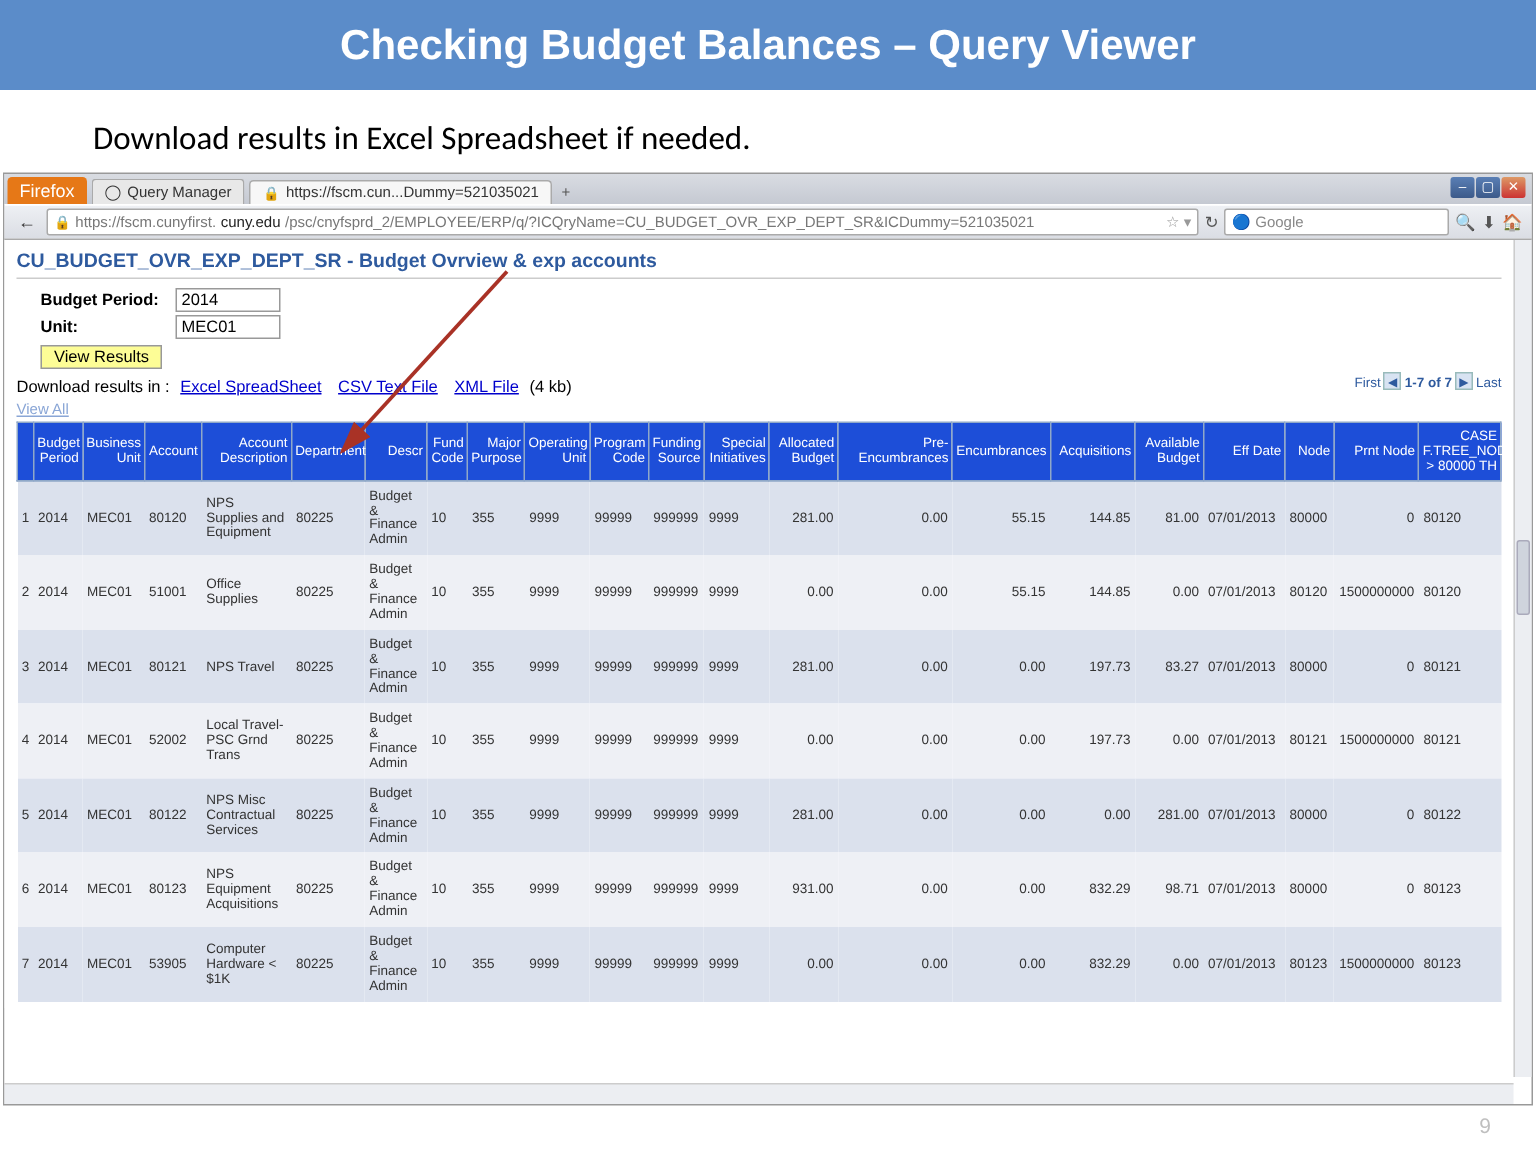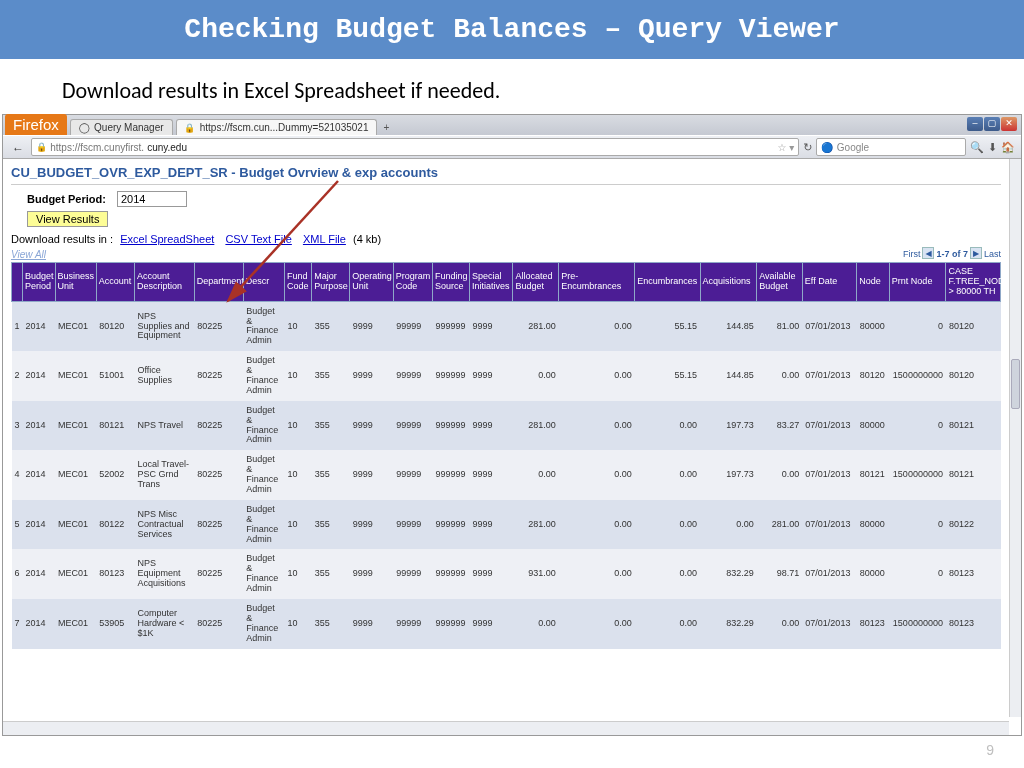--- a/index.html
+++ b/index.html
@@ -1,21 +1,21 @@
 <!DOCTYPE html>
 <html><head>
 <meta charset="utf-8">
 <style>
   * { box-sizing: border-box; margin: 0; padding: 0; }
   body { font-family: Arial, sans-serif; width: 1024px; height: 768px; background: #fff; overflow: hidden; }
-  .slide-title { background: #5b8cc9; color: #fff; font-size: 28px; font-weight: bold; padding: 14px 0; text-align: center; font-family: Liberation Mono, monospace; }
+  .slide-title { background: #5b8cc9; color: #fff; font-size: 28px; font-weight: bold; padding: 14px 0; text-align: center; font-family: Liberation Sans, sans-serif; }
   .slide-subtitle { font-size: 22px; padding: 18px 0 10px 62px; font-family: Calibri, Arial, sans-serif; color: #000; }
   .browser-chrome { position: relative; border: 1px solid #999; margin: 0 2px; }
   .tab-strip { background: linear-gradient(#d9dce2,#c5c9d2); height: 20px; display: flex; align-items: flex-end; font-size: 10px; position: relative; }
-  .ff-btn { background: #e67817; color: #fff; padding: 2px 8px; border-radius: 3px 3px 0 0; margin-left: 2px; font-size: 15px; }
+  .ff-btn { background: #e67817; color: #fff; padding: 2px 8px; border-radius: 3px 3px 0 0; margin-left: 2px; font-size: 12px; }
   .tab { background: #f7f7f7; border: 1px solid #aaa; border-bottom: none; padding: 2px 8px; margin-left: 3px; display: flex; align-items: center; gap: 4px; border-radius: 3px 3px 0 0; color: #333; }
   .tab.inactive { background: #e8e8e8; }
   .tab-plus { padding: 2px 6px; color: #555; }
   .win-ctrls { position: absolute; right: 4px; top: 2px; display: flex; gap: 1px; }
   .win-btn { width: 16px; height: 14px; font-size: 9px; line-height: 13px; text-align: center; background: linear-gradient(#5a7fb5,#3c5a8a); color:#fff; border-radius: 2px; }
   .win-btn.close { background: linear-gradient(#d96,#c33); }
   .addr-bar { background: linear-gradient(#eef0f4,#dadde4); height: 24px; display: flex; align-items: center; padding: 0 6px; gap: 4px; border-top:1px solid #fff; border-bottom:1px solid #aaa; }
   .nav-arrow { width:18px; height:18px; border-radius:3px; display:flex; align-items:center; justify-content:center; font-size:12px; color:#333; }
   .url-box { flex:1; background:#fff; border:1px solid #aaa; border-radius:2px; height:18px; font-size:10px; padding:0 4px; display:flex; align-items:center; color:#777; gap:3px; }
   .lock { color:#3a7a3a; font-size:9px; }
@@ -24,26 +24,26 @@
   .ico { font-size:11px; color:#555; }
   .content { padding: 4px 8px; font-family: Verdana, Arial, sans-serif; position: relative; background:#fff; }
   .query-title { color:#2e5a9e; font-weight:bold; font-size:13px; padding:2px 0 4px; border-bottom:1px solid #ccc; margin-bottom:6px; }
   .params { font-size:11px;margin-left:16px; }
   .param-row { display:flex; align-items:center; margin-bottom:2px; }
   .param-lbl { width:90px; font-weight:bold; }
   .param-inp { border:1px solid #999; padding:1px 3px; font-size:11px; width:70px; background:#fff; }
   .view-btn { background:#fdfd96; border:1px solid #999; font-size:11px; padding:1px 8px; margin-top:2px; cursor:pointer; }
   .download-row { font-size:11px; padding:6px 0 2px; }
   .download-row a { color:#00c; margin:0 4px; text-decoration:underline; cursor:pointer; }
-  .viewall { color:#8aa6d6; font-size:10px; padding:2px 0 2px; text-decoration:underline; cursor:pointer;font-style:italic; }
+  .viewall { color:#8aa6d6; font-size:10px; padding:2px 0 2px; text-decoration:underline; cursor:pointer; }
   .paging { position:absolute; right:8px; top:88px; font-size:9px; color:#2e5a9e; display:flex; align-items:flex-end; gap:2px; }
   .paging .sq { background:#d8e3f2; border:1px solid #9bb; width:12px; height:12px; display:inline-flex; align-items:center; justify-content:center; font-size:8px; }
   .arrow-annot { position:absolute; left:218px; top:176px; pointer-events:none; }
   table.data { border-collapse:collapse; width:100%; font-size:9px; table-layout:fixed; }
-  table.data th { background:#4c1d95; color:#fff; font-weight:normal; padding:4px 2px; border:1px solid #8fa8c8; text-align:left; vertical-align:middle; line-height:1.1; }
+  table.data th { background:#1d4ed8; color:#fff; font-weight:normal; padding:4px 2px; border:1px solid #8fa8c8; text-align:right; vertical-align:middle; line-height:1.1; }
   table.data td { padding:5px 3px; border:none; color:#333; vertical-align:middle; line-height:1.1; word-wrap:break-word; }
   table.data tr.odd td { background:#dbe1ed; }
   table.data tr.even td { background:#eef0f5; }
   .num { text-align:right; }
   .slide-num { position:absolute; right:30px; bottom:10px; color:#bfbfbf; font-size:14px; }
   .scrollbar-r { position:absolute; right:0; top:0; bottom:18px; width:12px; background:#eceef2; border-left:1px solid #ccc; }
   .scrollbar-r .thumb { position:absolute; left:1px; right:1px; top:200px; height:50px; background:#cfd4dd; border:1px solid #aab; border-radius:2px; }
   .scrollbar-b { position:absolute; left:0; right:12px; bottom:0; height:14px; background:#eceef2; border-top:1px solid #ccc; }
   .app-frame { position:relative; height:576px; }
   .app-body { position:absolute; left:0; right:12px; top:0; bottom:14px; overflow:hidden; background:#fff; }
@@ -71,40 +71,45 @@
       <div class="win-btn">▢</div>
       <div class="win-btn close">✕</div>
     </div>
   </div>
   <div class="addr-bar">
     <div class="nav-arrow">←</div>
     <div class="url-box">
       <span class="lock">🔒</span>
       <span>https://fscm.cunyfirst.</span>
         <span class="url-dark">cuny.edu</span>
+        <span>/psc/cnyfsprd_2/EMPLOYEE/ERP/q/?ICQryName=CU_BUDGET_OVR_EXP_DEPT_SR&amp;ICDummy=521035021</span>
       <span style="margin-left:auto;color:#999">☆ ▾</span>
     </div>
     <span class="ico">↻</span>
     <div class="srch-box">
         <span style="color:#4285f4">🔵</span>
         <span>Google</span>
       </div>
     <span class="ico">🔍</span>
     <span class="ico">⬇</span>
     <span class="ico">🏠</span>
   </div>
 
   <div class="app-frame">
     <div class="app-body">
       <div class="content">
         <div class="query-title">CU_BUDGET_OVR_EXP_DEPT_SR - Budget Ovrview &amp; exp accounts</div>
         <div class="params">
           <div class="param-row">
             <span class="param-lbl">Budget Period:</span>
             <input class="param-inp" value="2014" style="">
+          </div>
+          <div class="param-row">
+            <span class="param-lbl">Unit:</span>
+            <input class="param-inp" value="MEC01" style="">
           </div>
           <button class="view-btn">View Results</button>
         </div>
         <div class="download-row">
           <span>Download results in :</span>
           <a>Excel SpreadSheet</a>
           <a>CSV Text File</a>
           <a>XML File</a>
           <span>(4 kb)</span>
         </div>

